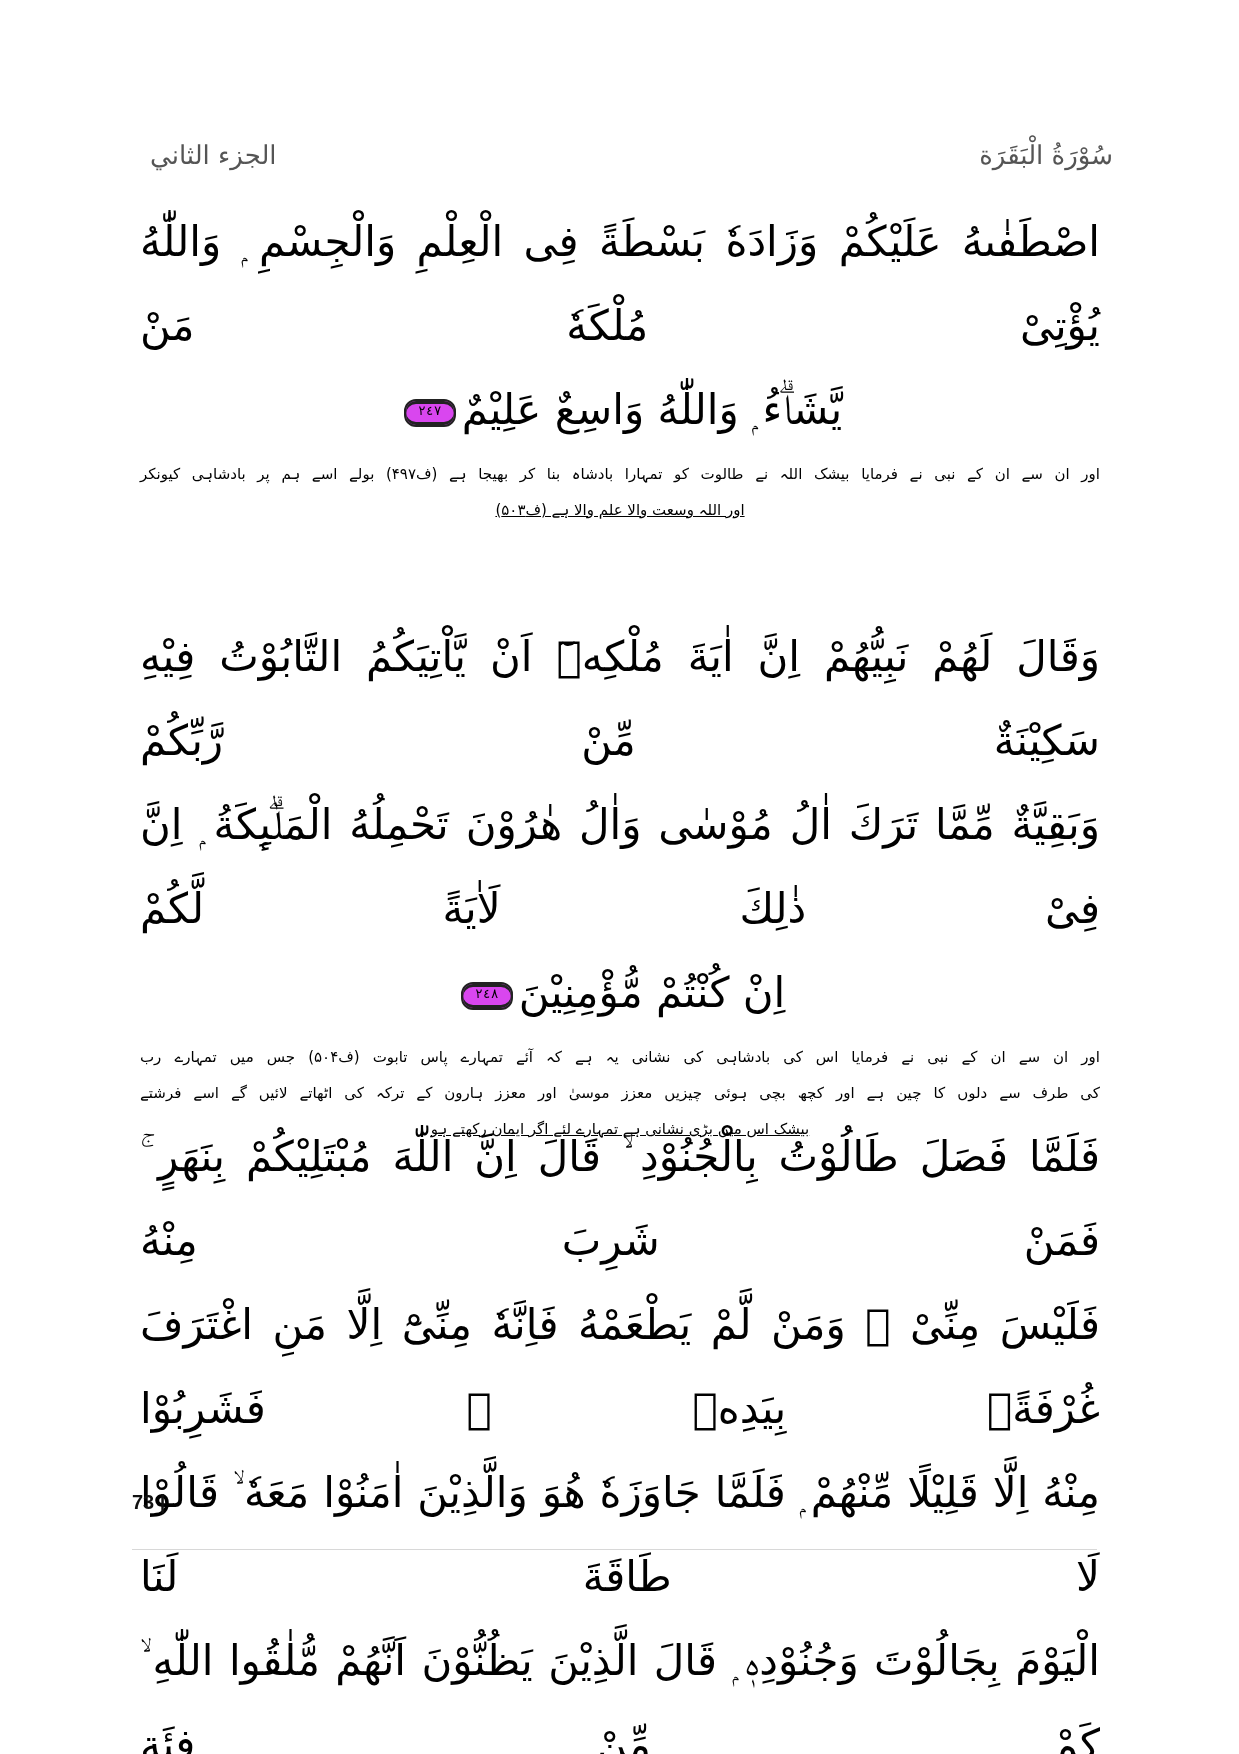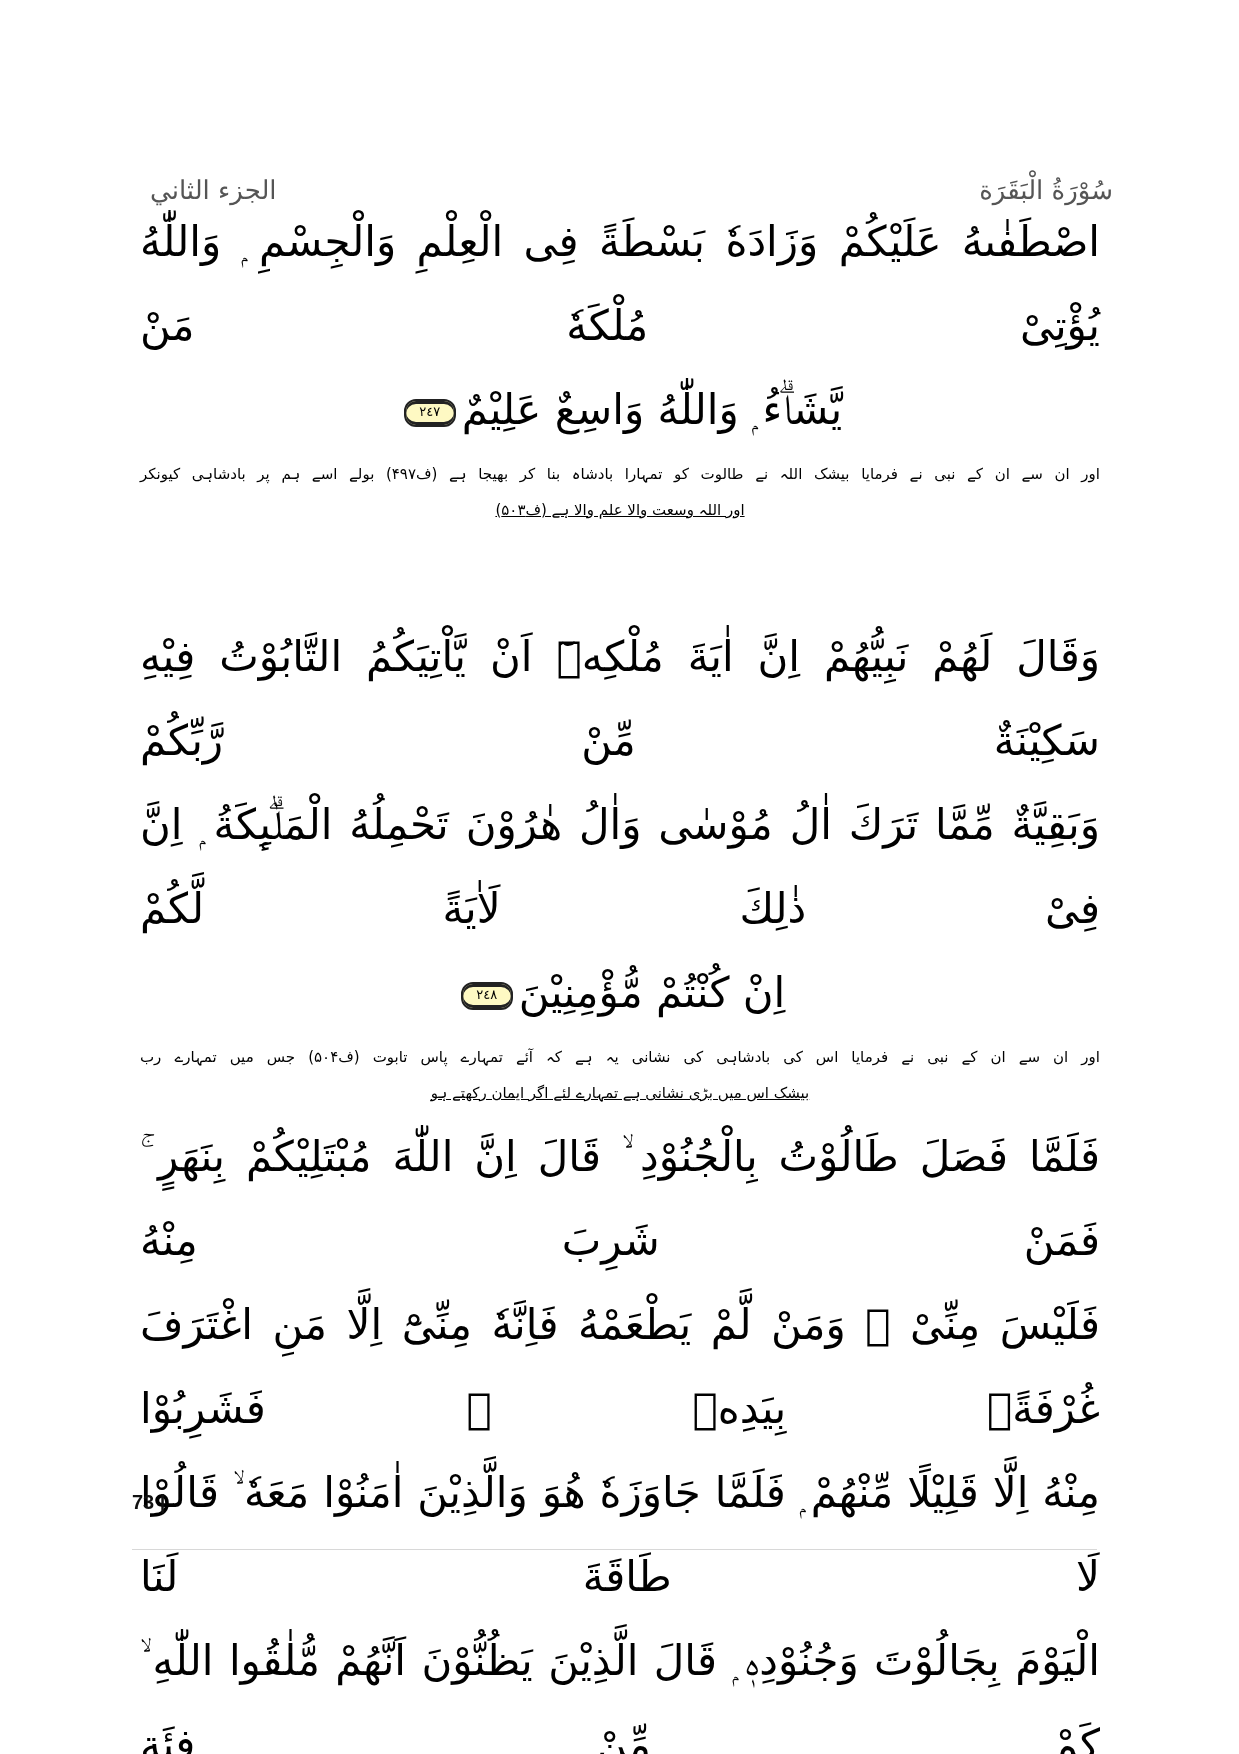--- a/index.html
+++ b/index.html
@@ -1,39 +1,39 @@
 <!DOCTYPE html>
 <html><head>
 <meta charset="utf-8">
 <style>
   html, body { margin: 0; padding: 0; background: #ffffff; }
   body { width: 1239px; height: 1754px; position: relative; overflow: hidden; color: #111; font-family: "DejaVu Sans", sans-serif; }
   .header-left, .header-right {
     position: absolute; top: 140px; font-size: 26px; color: #555;
-    font-family: "DejaVu Serif", serif; direction: rtl; letter-spacing: -1px; margin-top: 35px;
+    font-family: "DejaVu Serif", serif; direction: rtl; letter-spacing: -1px;
   }
   .header-right { right: 126px; }
   .header-left { left: 150px; }
   .block { position: absolute; left: 140px; width: 960px; direction: rtl; text-align: center; }
   .arabic {
     font-family: "DejaVu Sans", sans-serif; font-size: 42px; line-height: 84px; color: #000;
     text-align: justify; text-align-last: center;
   }
   .arabic .line { display: block; text-align: justify; text-align-last: justify; }
   .arabic .line.last { text-align-last: center; }
   .urdu {
     font-family: "DejaVu Sans", sans-serif; font-size: 15px; line-height: 36px; color: #000;
     margin-top: 4px;
   }
   .urdu .line { display: block; text-align: justify; text-align-last: justify; }
   .urdu .line.last { text-align-last: center; text-decoration: underline; }
   .ayah-marker {
     display: inline-block; vertical-align: middle; min-width: 40px; height: 24px; line-height: 22px;
     border: 2px solid #222; border-radius: 12px; font-size: 13px; padding: 0 4px; margin: 0 6px;
-    box-shadow: inset 0 3px 0 #222, inset 0 -3px 0 #222; text-align: center; background: #fef9c3;
+    box-shadow: inset 0 3px 0 #222, inset 0 -3px 0 #222; text-align: center; background: #d946ef; font-family: Liberation Mono, monospace;
   }
   .footer-rule { position: absolute; left: 132px; width: 965px; top: 1549px; height: 1px; background: #d8d8d8; }
   .page-number { position: absolute; left: 132px; top: 1491px; font-size: 20px; font-weight: bold; font-family: "Liberation Sans", sans-serif; }
 </style>
 </head>
 <body>
 
 <div class="header-right">سُوْرَةُ الْبَقَرَة</div>
 <div class="header-left">الجزء الثاني</div>
 
@@ -49,20 +49,21 @@
 </div>
 
 <div class="block" style="top:615px;">
   <div class="arabic">
     <span class="line">وَقَالَ لَهُمْ نَبِيُّهُمْ اِنَّ اٰيَةَ مُلْكِهٖٓ اَنْ يَّاْتِيَكُمُ التَّابُوْتُ فِيْهِ سَكِيْنَةٌ مِّنْ رَّبِّكُمْ</span>
     <span class="line">وَبَقِيَّةٌ مِّمَّا تَرَكَ اٰلُ مُوْسٰى وَاٰلُ هٰرُوْنَ تَحْمِلُهُ الْمَلٰۗىِٕكَةُ ۭ اِنَّ فِىْ ذٰلِكَ لَاٰيَةً لَّكُمْ</span>
     <span class="line last"><span>اِنْ كُنْتُمْ مُّؤْمِنِيْنَ</span><span class="ayah-marker">٢٤٨</span></span>
   </div>
   <div class="urdu">
     <span class="line">اور ان سے ان کے نبی نے فرمایا اس کی بادشاہی کی نشانی یہ ہے کہ آئے تمہارے پاس تابوت (ف۵۰۴) جس میں تمہارے رب</span>
+    <span class="line">کی طرف سے دلوں کا چین ہے اور کچھ بچی ہوئی چیزیں معزز موسیٰ اور معزز ہارون کے ترکہ کی اٹھاتے لائیں گے اسے فرشتے</span>
     <span class="line last">بیشک اس میں بڑی نشانی ہے تمہارے لئے اگر ایمان رکھتے ہو</span>
   </div>
 </div>
 
 <div class="block" style="top:1115px;">
   <div class="arabic">
     <span class="line">فَلَمَّا فَصَلَ طَالُوْتُ بِالْجُنُوْدِ ۙ قَالَ اِنَّ اللّٰهَ مُبْتَلِيْكُمْ بِنَهَرٍ ۚ فَمَنْ شَرِبَ مِنْهُ</span>
     <span class="line">فَلَيْسَ مِنِّىْ ۚ وَمَنْ لَّمْ يَطْعَمْهُ فَاِنَّهٗ مِنِّىْٓ اِلَّا مَنِ اغْتَرَفَ غُرْفَةًۢ بِيَدِهٖ ۚ فَشَرِبُوْا</span>
     <span class="line">مِنْهُ اِلَّا قَلِيْلًا مِّنْهُمْ ۭ فَلَمَّا جَاوَزَهٗ هُوَ وَالَّذِيْنَ اٰمَنُوْا مَعَهٗ ۙ قَالُوْا لَا طَاقَةَ لَنَا</span>
     <span class="line">الْيَوْمَ بِجَالُوْتَ وَجُنُوْدِهٖ ۭ قَالَ الَّذِيْنَ يَظُنُّوْنَ اَنَّهُمْ مُّلٰقُوا اللّٰهِ ۙ كَمْ مِّنْ فِئَةٍ</span>

